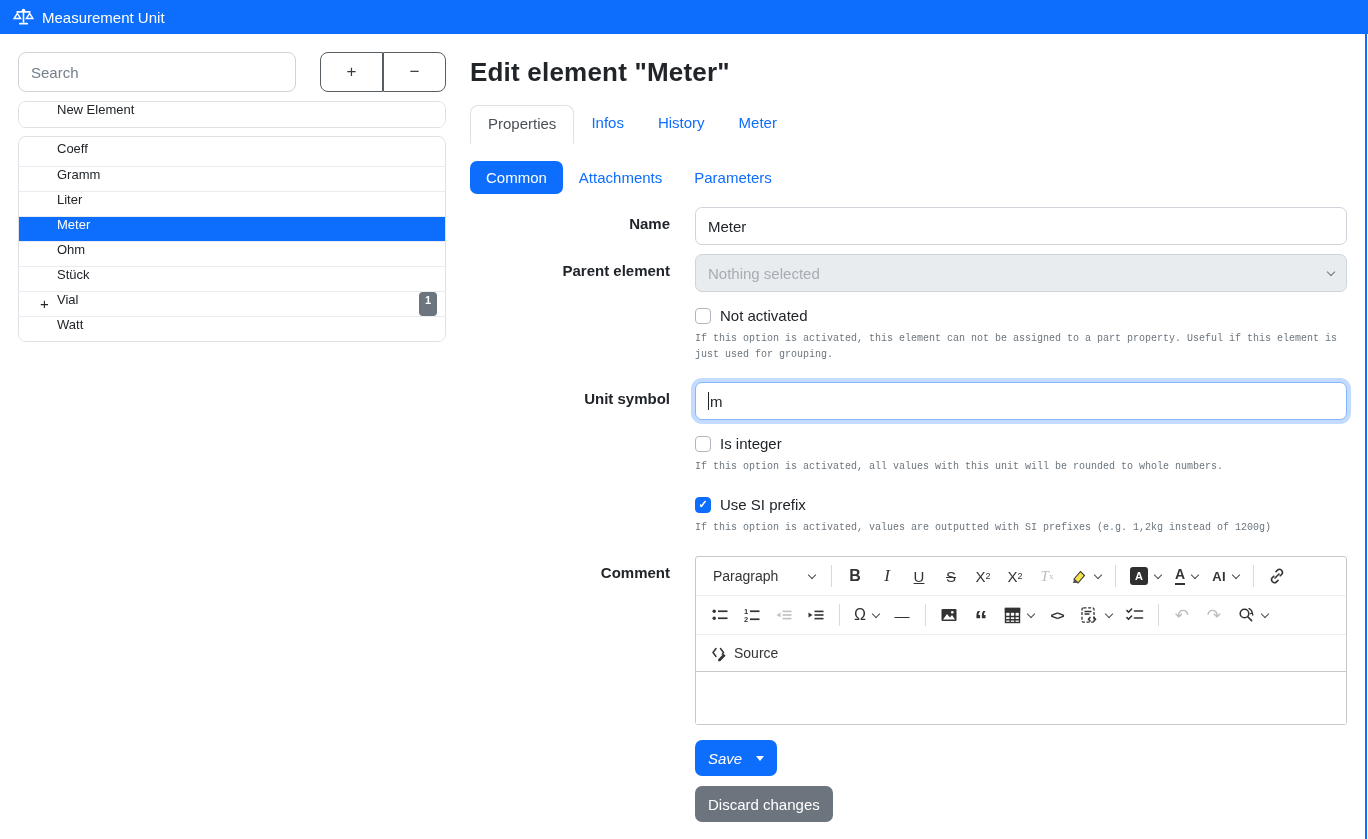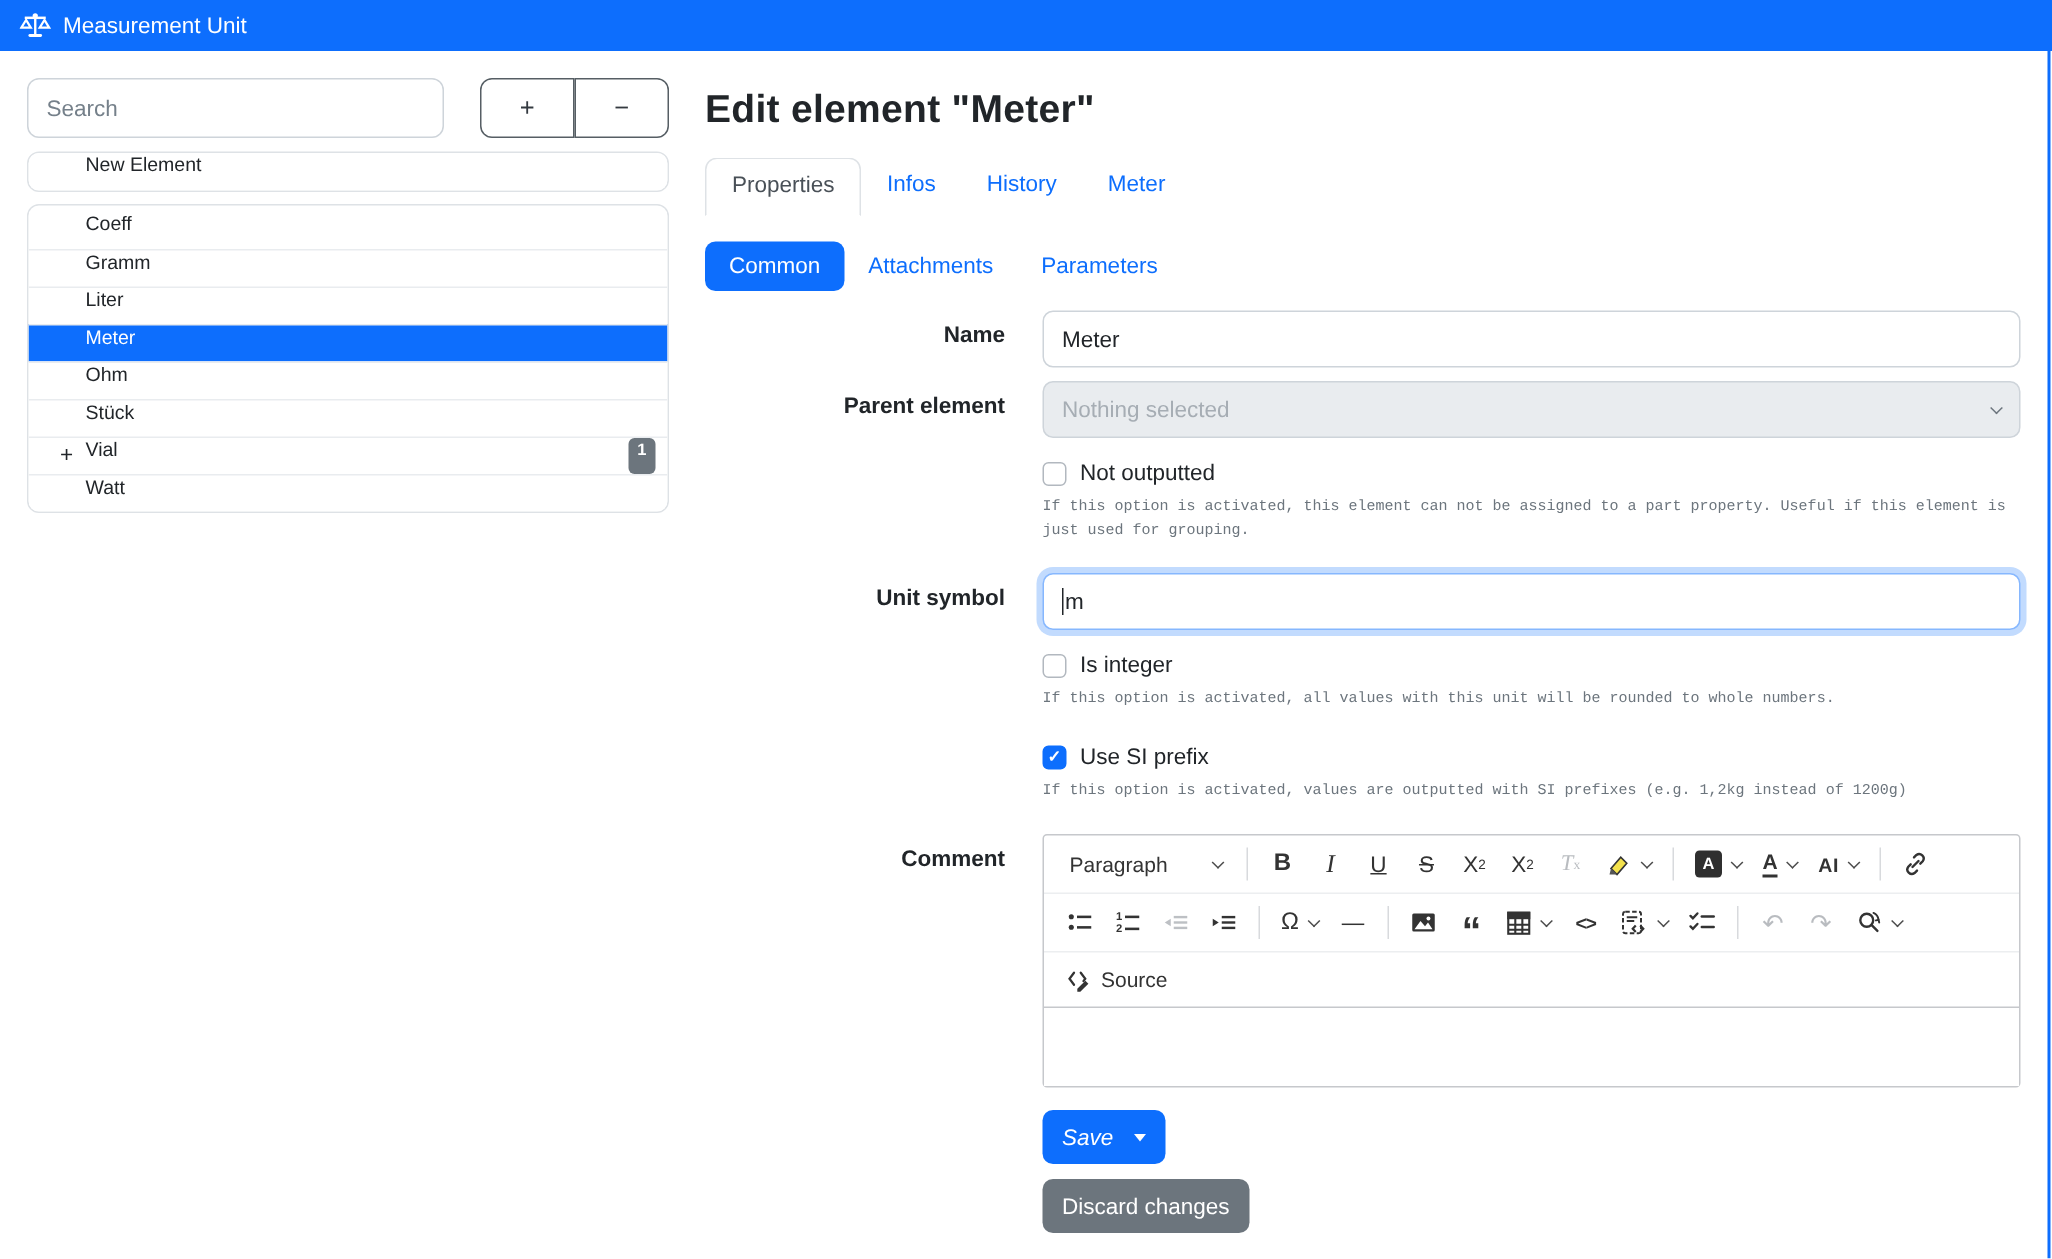--- a/index.html
+++ b/index.html
@@ -246,21 +246,21 @@
 
       <div class="frow" style="margin-bottom:19px;">
         <div class="flabel">Parent element</div>
         <div class="fctl">
           <div class="fake-select">
             <span>Nothing selected</span>
             <span class="chev"></span>
           </div>
           <div class="check-row">
             <span class="checkbox"></span>
-            <span class="check-label">Not outputted</span>
+            <span class="check-label">Not activated</span>
           </div>
           <div class="help-text">If this option is activated, this element can not be assigned to a part property. Useful if this element is just used for grouping.</div>
         </div>
       </div>
 
       <div class="frow" style="margin-bottom:21px;">
         <div class="flabel">Unit symbol</div>
         <div class="fctl">
           <div class="fake-input">
             <span class="caret-bar"></span>

